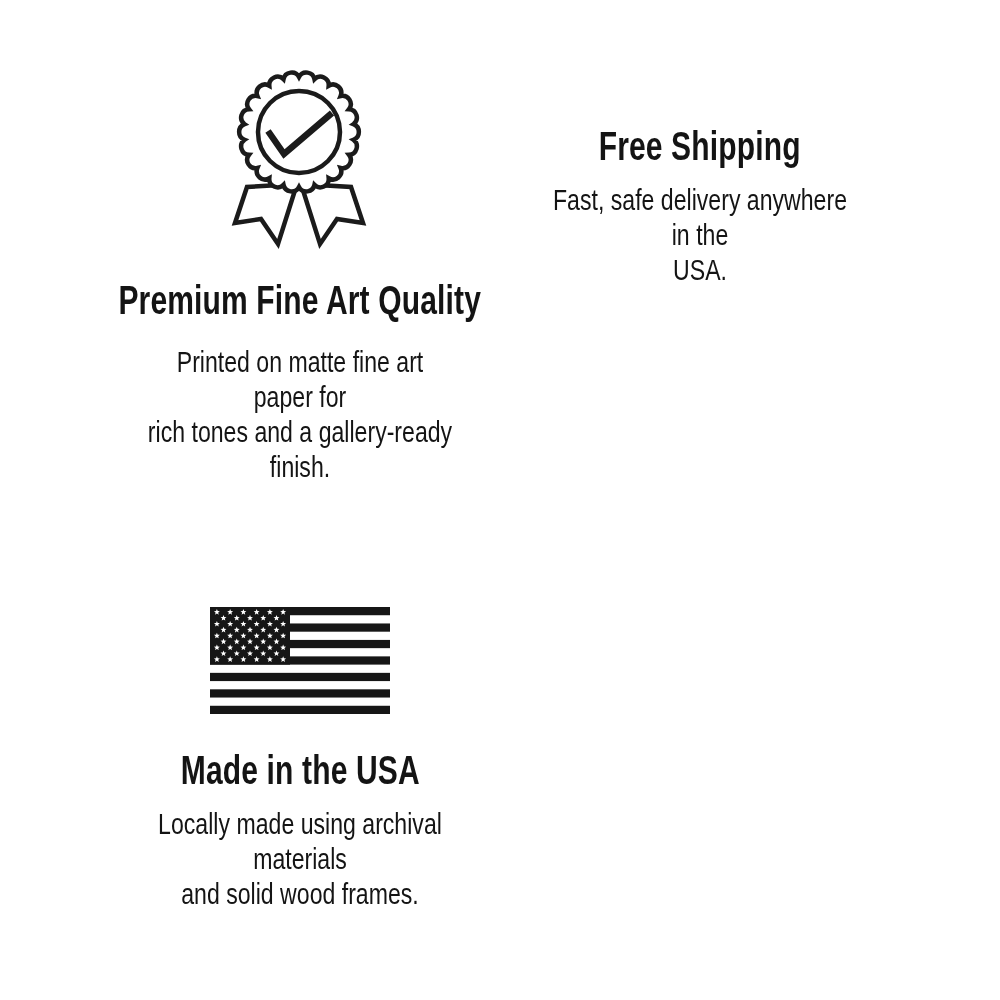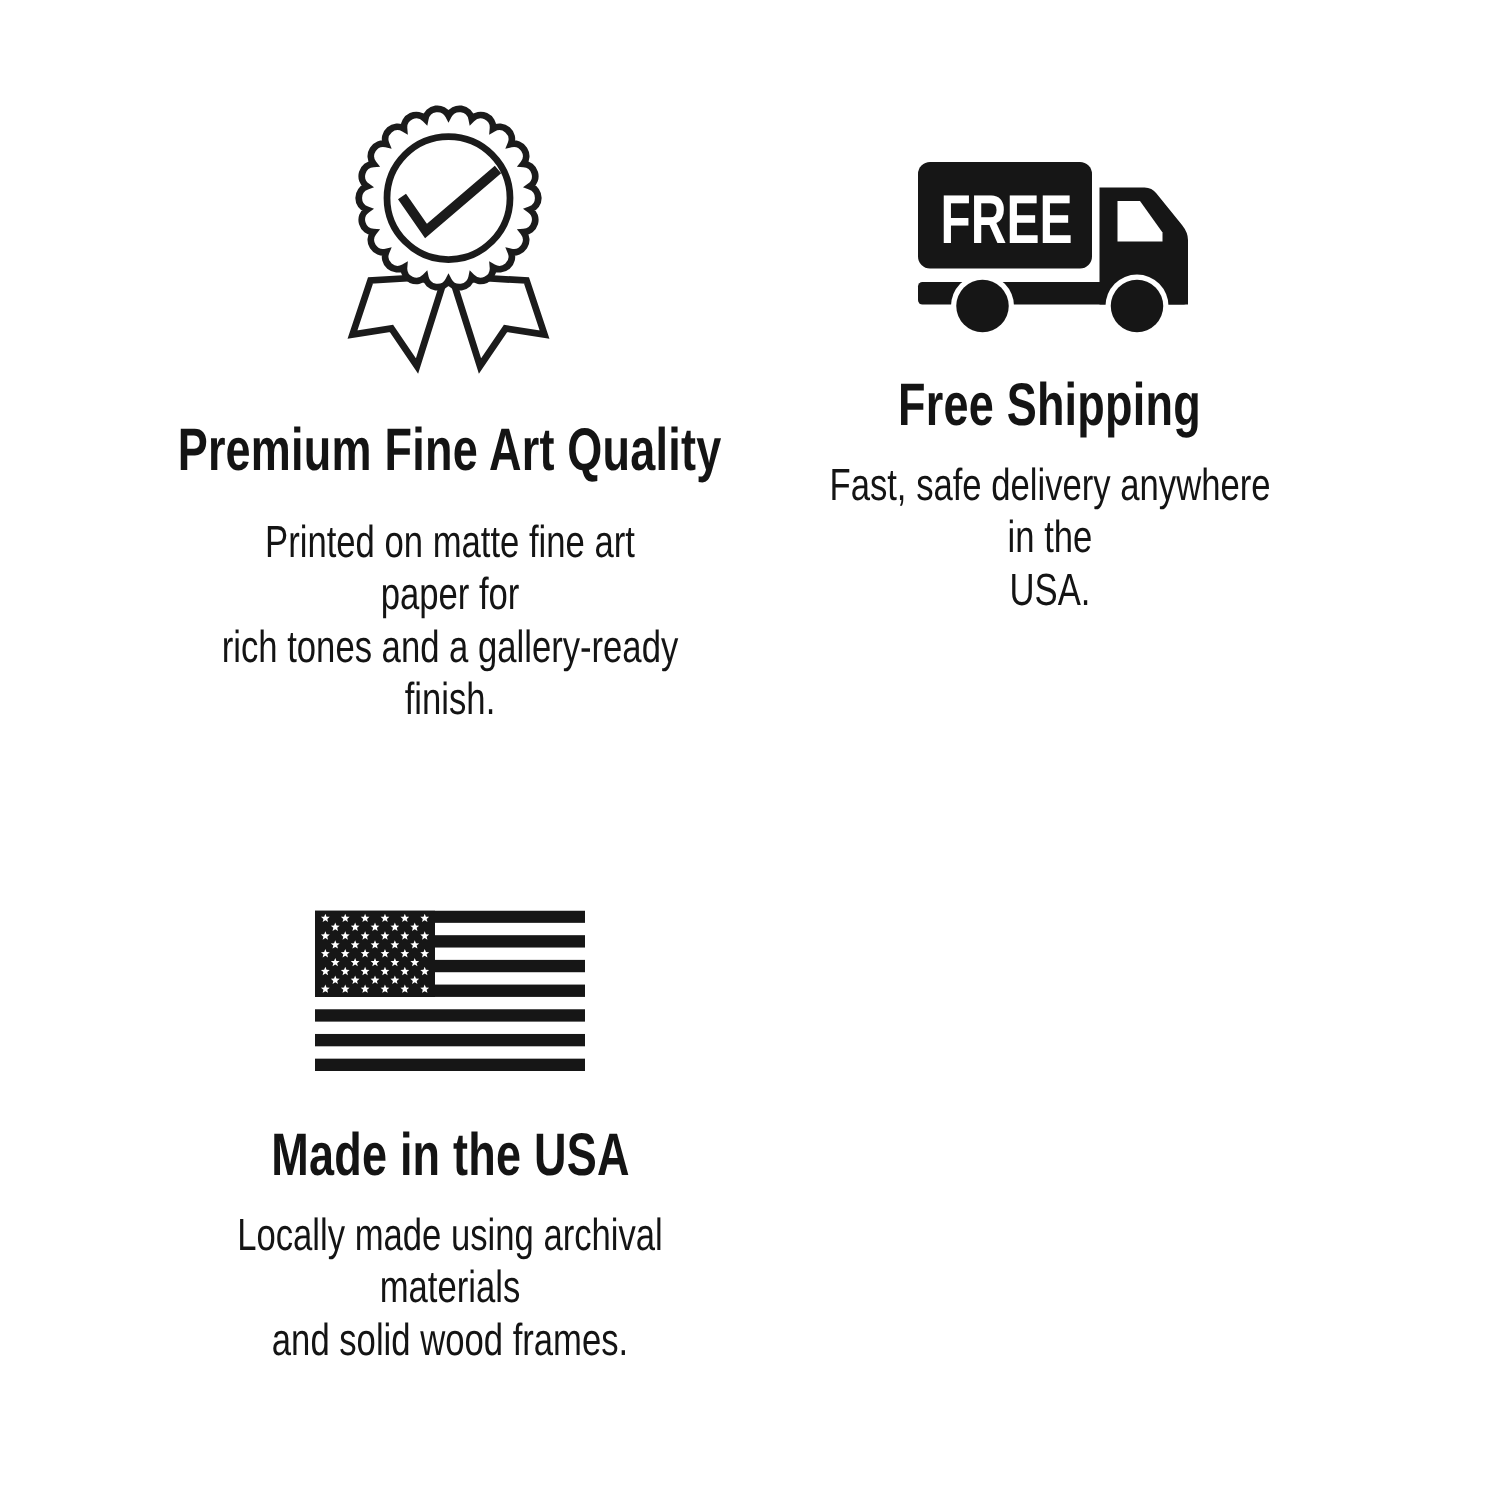--- a/index.html
+++ b/index.html
@@ -69,33 +69,20 @@
         <path d="M48 73 L64 96 L112 55" fill="none" stroke="#1b1b1b" stroke-width="6.5"></path>
       </svg>
     </div>
     <div class="feature-title">Premium Fine Art Quality</div>
     <div class="feature-desc">Printed on matte fine art paper for
 rich tones and a gallery-ready finish.</div>
   </div>
 
 
   <div class="cell row2">
-    <div class="icon-box">
-      <svg width="186" height="124" viewBox="0 0 186 124">
-        <rect x="5" y="90" width="180" height="15" rx="3" class="solid"></rect>
-        <path d="M126 27 L156 27 Q161 27 164 31 L181 52 Q185 57 185 62 L185 105 L126 105 Z" class="solid"></path>
-        <circle cx="48" cy="106" r="21" fill="#ffffff"></circle>
-        <circle cx="151" cy="106" r="21" fill="#ffffff"></circle>
-        <circle cx="48" cy="106" r="17.5" class="solid"></circle>
-        <circle cx="151" cy="106" r="17.5" class="solid"></circle>
-        <rect x="5" y="10" width="116" height="71" rx="8" class="solid"></rect>
-        <text x="64" y="64" text-anchor="middle" fill="#ffffff" font-family="Liberation Sans, sans-serif" font-size="46" font-weight="bold" textLength="88" lengthAdjust="spacingAndGlyphs">FREE</text>
-        <path d="M138 36 L153 36 L168 57 L168 63 L138 63 Z" fill="#ffffff"></path>
-      </svg>
-    </div>
     <div class="feature-title">Free Shipping</div>
     <div class="feature-desc">Fast, safe delivery anywhere in the
 USA.</div>
   </div>
 
   <div class="cell row2">
     <div class="icon-box">
       <svg id="usa-flag-svg" width="180" height="107" viewBox="0 0 180 107">
         <defs>
           <symbol id="star-shape" overflow="visible">

